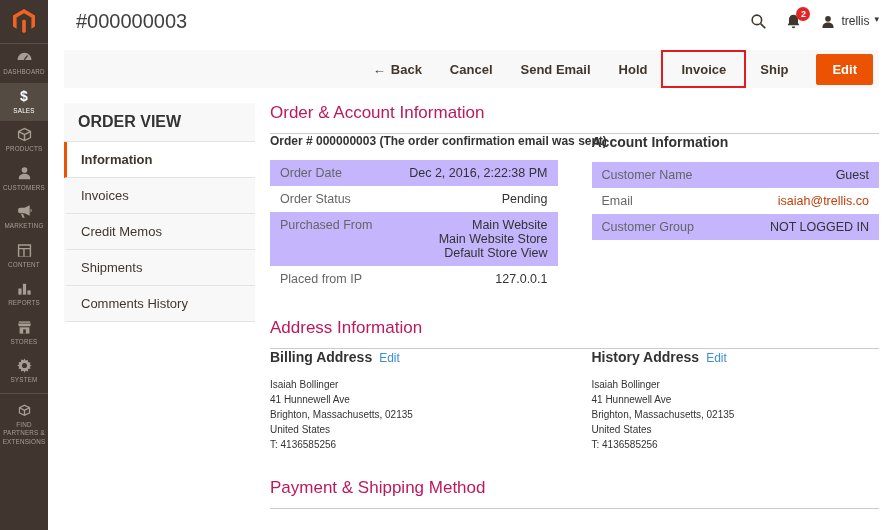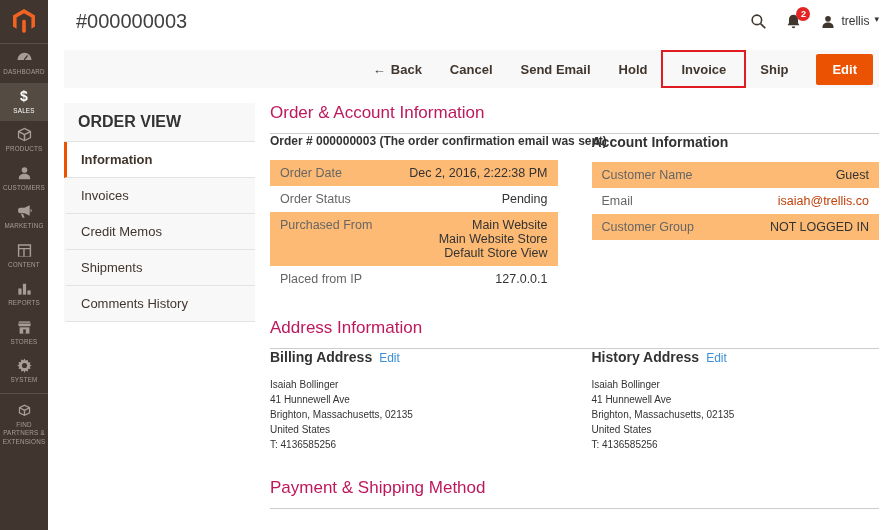--- a/index.html
+++ b/index.html
@@ -97,21 +97,21 @@
     font-size: 17px; font-weight: 400; color: #be185d; margin: 0 0 0;
     padding-bottom: 10px; border-bottom: 1px solid #ccc;
   }
   .two-col { display: flex; gap: 34px; }
   .col { flex: 1; min-width: 0; }
   .sub-heading { font-size: 14px; font-weight: bold; color: #333; margin: 0 0 12px; }
   .sub-heading.small { font-size: 12px; white-space: nowrap; }
 
   table.kv { width: 100%; border-collapse: collapse; font-size: 12.5px; }
   table.kv td { padding: 6px 10px; vertical-align: top; }
-  table.kv tr.striped { background: #fdba74; }
+  table.kv tr.striped { background: #c4b5fd; }
   td.k { color: #666; text-align: left; }
   td.v { color: #333; text-align: right; white-space: pre-line; }
   a.v-link { color: #c2410c; text-decoration: none; }
 
   .edit-link { color: #3b8fd9; font-size: 12px; font-weight: 400; margin-left: 7px; text-decoration: none; cursor: pointer; }
   .address { font-size: 10px; color: #333; line-height: 1.5; white-space: pre-line; }
 </style>
 </head>
 <body>
 

